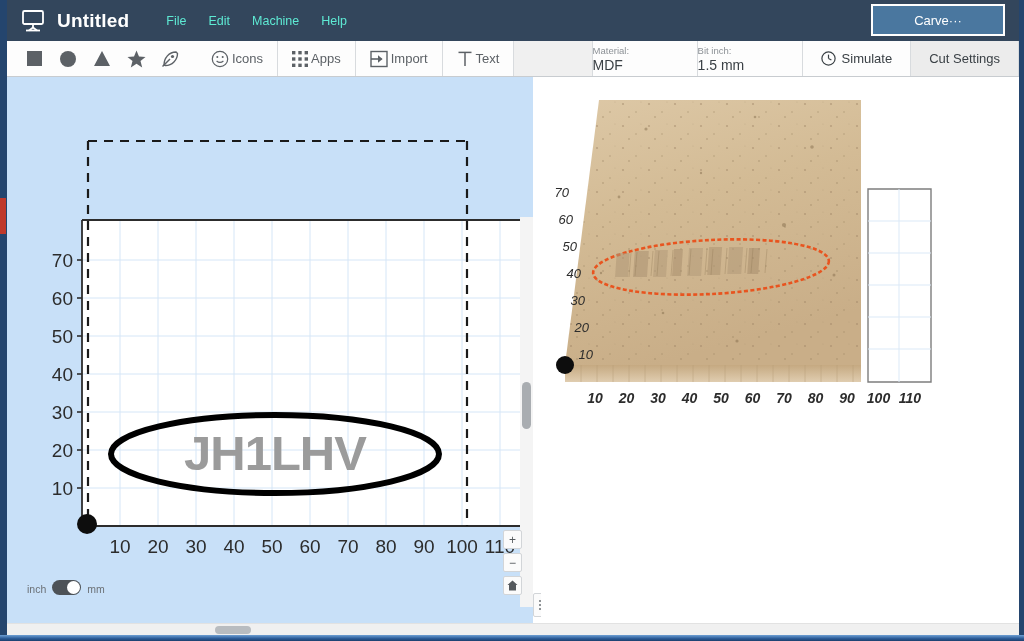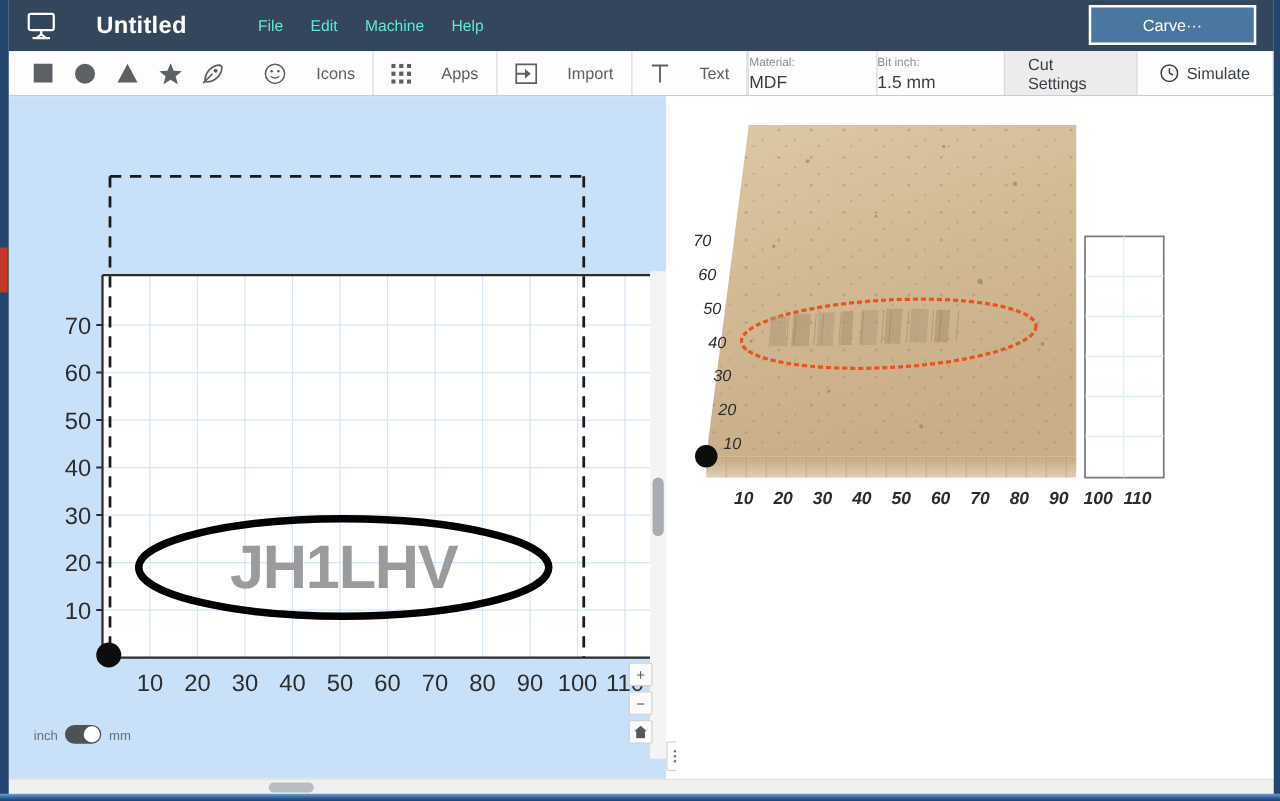--- a/index.html
+++ b/index.html
@@ -28,21 +28,21 @@
     z-index: 40;
   }
   .chrome-right {
     position:absolute; right:0; top:0; width:5px; height:641px;
     background:#24456e; z-index:40;
   }
 
   
   .header {
     position:absolute; left:7px; top:0; right:5px; height:41px;
-    background:#33465c; display:flex; align-items:center;gap:20px;
+    background:#33465c; display:flex; align-items:center;
   }
   .logo-icon { margin-left:13px; width:26px; height:24px; display:block; }
   .app-title {
     color:#ffffff; font-size:19px; font-weight:bold;
     margin-left:11px; letter-spacing:.2px;
   }
   .menu-bar { display:flex; align-items:center; margin-left:26px; gap:0; }
   .menu-item {
     color:#5eead4; font-size:12.5px; padding:6px 11px; cursor:default;
     white-space:nowrap;
@@ -60,21 +60,21 @@
     position:absolute; left:7px; top:41px; right:5px; height:36px;
     background:#fdfdfd; border-bottom:1px solid #c8ccd0;
     display:flex; align-items:stretch;
   }
   .tb-shapes { display:flex; align-items:center; padding:0 10px; gap:0; }
   .tb-shape {
     width:34px; height:35px; display:flex; align-items:center; justify-content:center;
     cursor:pointer;
   }
   .tb-btn {
-    display:flex; align-items:center; gap:24px;
+    display:flex; align-items:center; gap:3px;
     padding:0 14px; cursor:pointer; color:#5c6166; font-size:13px;
     border-right:1px solid #d8dbde;
   }
   .tb-btn:first-of-type { border-left:1px solid #d8dbde; }
   .tb-spacer { flex:1; background:#f0f0f0; border-right:1px solid #d8dbde; }
   .tb-info {
     width:105px; display:flex; flex-direction:column;
     justify-content:center;
     border-right:1px solid #d8dbde; cursor:pointer;
   }
@@ -274,30 +274,30 @@
     <div class="tb-spacer"></div>
 
     <div class="tb-info">
       <span class="tb-info-label">Material:</span>
       <span class="tb-info-value">MDF</span>
     </div>
     <div class="tb-info">
       <span class="tb-info-label">Bit inch:</span>
       <span class="tb-info-value">1.5 mm</span>
     </div>
-    <div class="tb-action grayed">
-      <span>Cut Settings</span>
-    </div>
     <div class="tb-action">
       <svg width="15" height="15" viewBox="0 0 15 15">
         <circle cx="7.5" cy="7.5" r="6.6" fill="none" stroke="#3a4045" stroke-width="1.2"></circle>
         <line x1="7.5" y1="7.5" x2="7.5" y2="3.6" stroke="#3a4045" stroke-width="1.2"></line>
         <line x1="7.5" y1="7.5" x2="10.4" y2="9" stroke="#3a4045" stroke-width="1.2"></line>
       </svg>
       <span>Simulate</span>
+    </div>
+    <div class="tb-action grayed">
+      <span>Cut Settings</span>
     </div>
   </div>
 
   <div class="matdims">
     <div class="matdims-title">Material dimensions:</div>
     <div class="matdims-row">
       <span class="dim-label">X:</span>
       <input class="dim-input" placeholder="100 mm" style="">
       <span class="dim-label">Y:</span>
       <input class="dim-input" placeholder="100 mm" style="">

